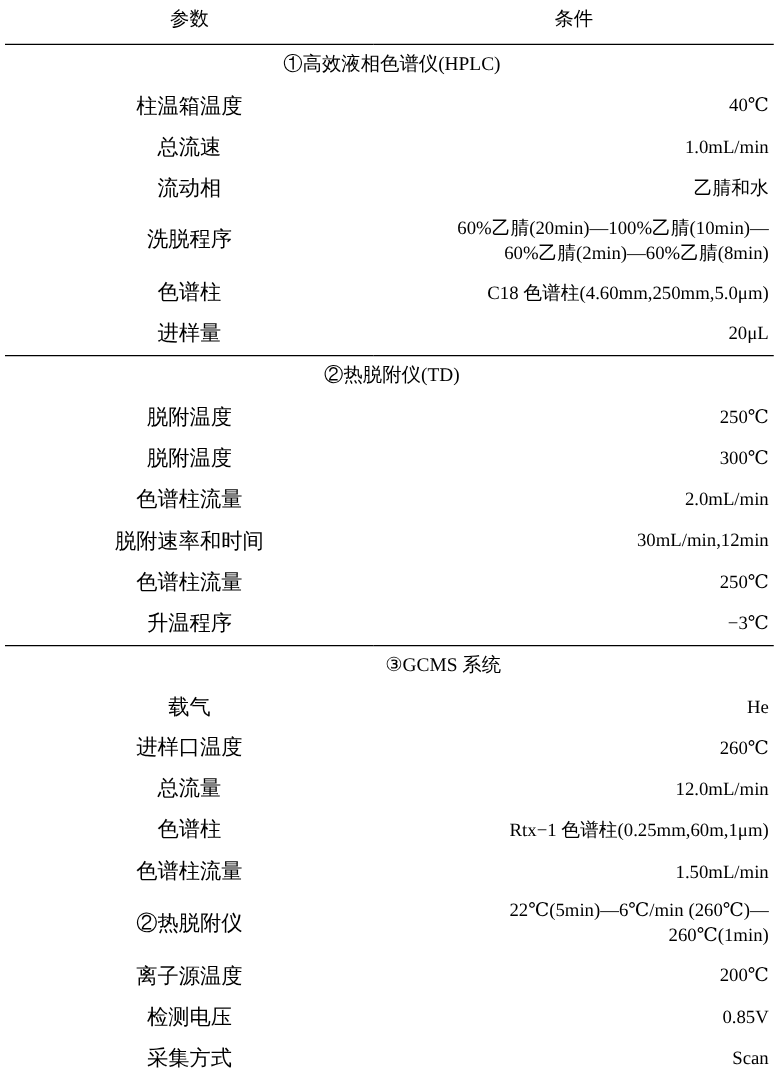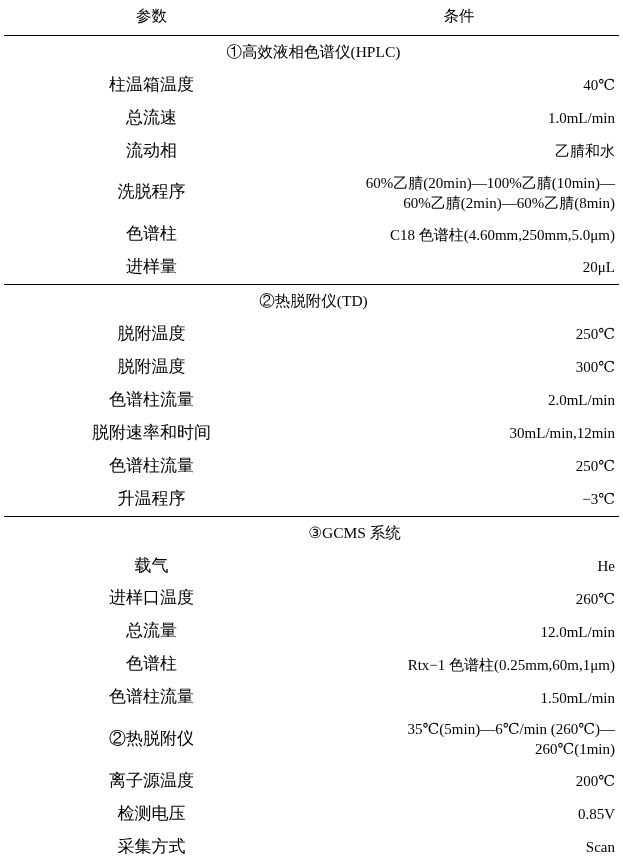--- a/index.html
+++ b/index.html
@@ -248,21 +248,21 @@
           <td class="value">
             <span class="two-line">
               <span class="ln">1.50mL/min</span>
             </span>
           </td>
         </tr>
         <tr class="data-row">
           <td class="label">②热脱附仪</td>
           <td class="value">
             <span class="two-line">
-              <span class="ln">35℃(5min)—6℃/min (260℃)—</span>
+              <span class="ln">22℃(5min)—6℃/min (260℃)—</span>
               <span class="ln">260℃(1min)</span>
             </span>
           </td>
         </tr>
         <tr class="data-row">
           <td class="label">离子源温度</td>
           <td class="value">
             <span class="two-line">
               <span class="ln">200℃</span>
             </span>

